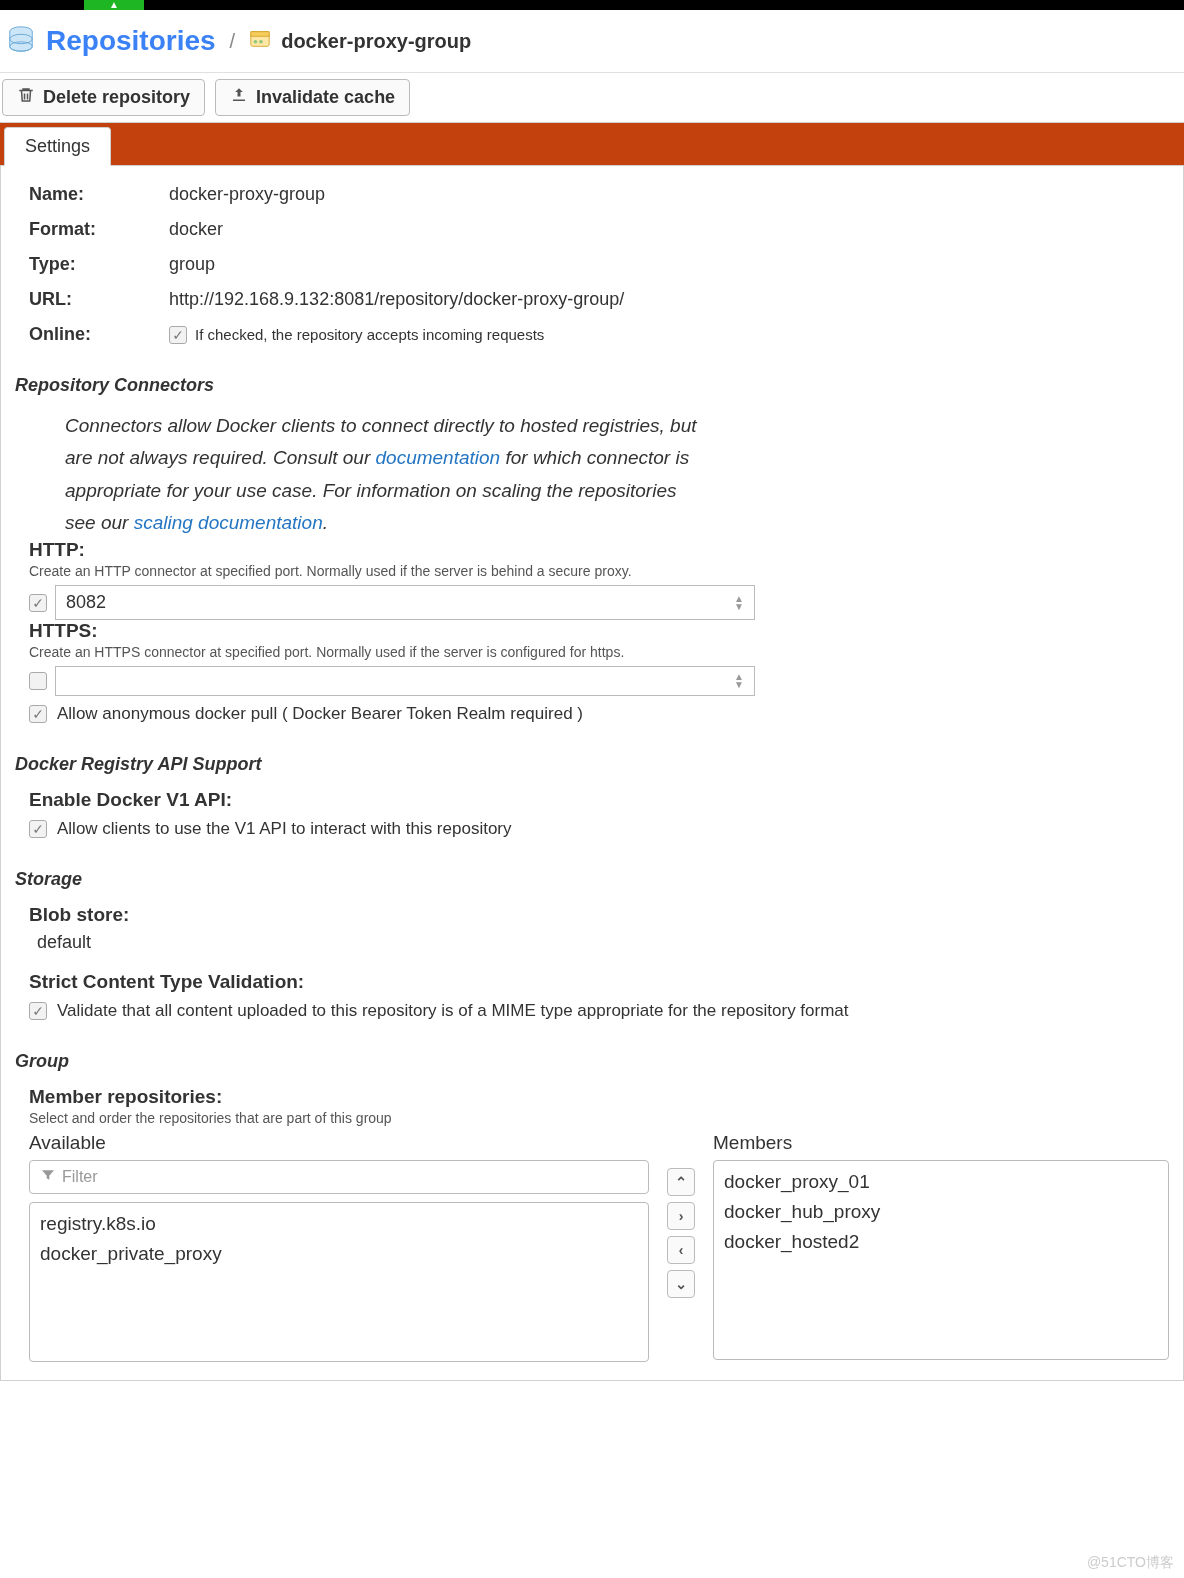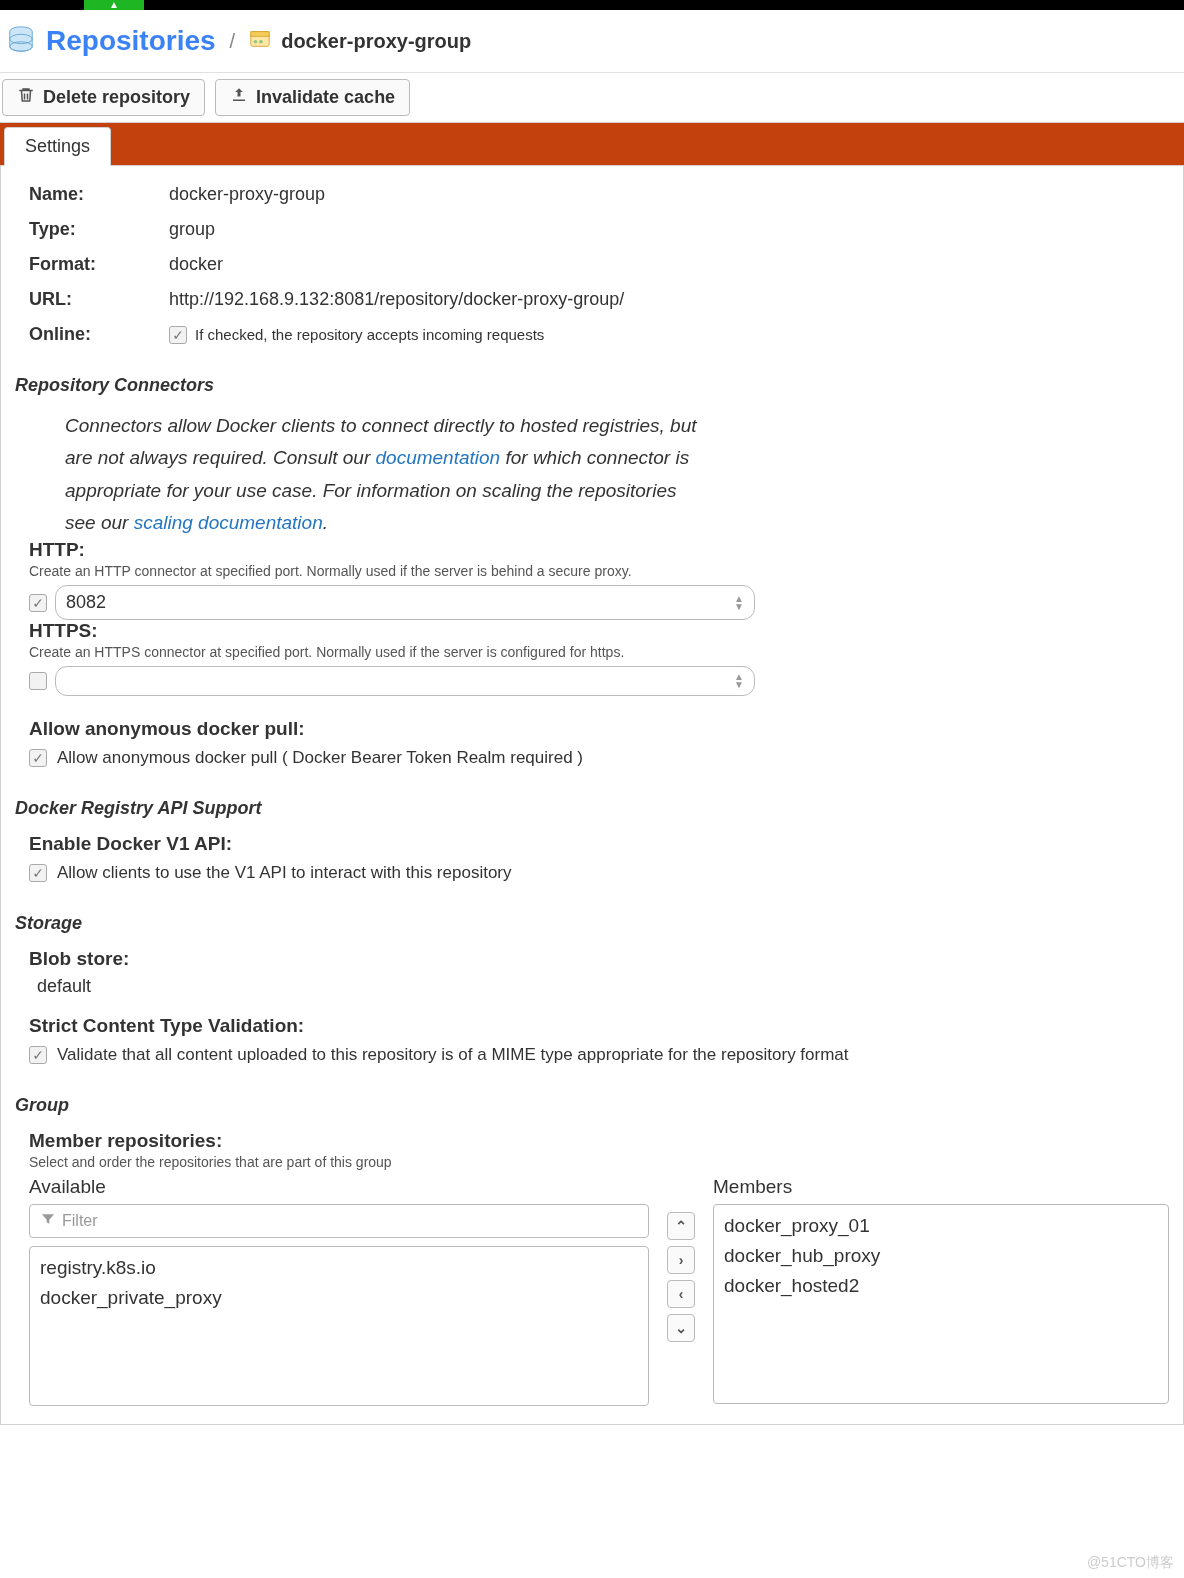--- a/index.html
+++ b/index.html
@@ -45,21 +45,21 @@
     display:flex; align-items:center; justify-content:center; font-size:14px; color:#777;
   }
   .fake-check.checked::after { content:"✓"; }
   .section-h { font-weight:700; font-size:18px; margin-top:30px; margin-bottom:14px;font-style:italic; }
   .desc-italic { font-style:italic; font-size:19px; color:#333; max-width:640px; margin-left:50px; line-height:1.7; }
   .link { color:#2476c3; cursor:pointer; }
   .field-label { font-weight:700; font-size:19px; }
   .help-text { font-size:14px; color:#555; margin-top:2px; }
   .port-row { display:flex; align-items:center; gap:8px; margin-top:6px; }
   .port-input {
-    flex:1; border:1px solid #bbb; border-radius:12px; padding:6px 10px; font-size:18px; max-width:700px;
+    flex:1; border:1px solid #bbb; border-radius:0; padding:6px 10px; font-size:18px; max-width:700px;
     display:flex; justify-content:space-between; align-items:center;
   }
   .spinners { display:flex; flex-direction:column; color:#999; font-size:10px; line-height:8px; cursor:pointer; }
   .check-line { display:flex; align-items:center; gap:10px; margin-top:8px; font-size:17px; }
   .sub-indent { margin-left:14px; }
   .group-cols { display:flex; gap:18px; margin-top:6px; }
   .col-available { flex:0 0 620px; }
   .col-buttons { display:flex; flex-direction:column; gap:6px; margin-top:36px; }
   .col-members { flex:1; }
   .col-h { font-size:19px; margin-bottom:6px; }
@@ -122,26 +122,26 @@
 </div>
 
 <div class="content">
 
   <div class="sub-indent">
     <div class="kv-row">
       <div class="kv-label">Name:</div>
       <div class="kv-value">docker-proxy-group</div>
     </div>
     <div class="kv-row">
+      <div class="kv-label">Format:</div>
+      <div class="kv-value">docker</div>
+    </div>
+    <div class="kv-row">
       <div class="kv-label">Type:</div>
       <div class="kv-value">group</div>
-    </div>
-    <div class="kv-row">
-      <div class="kv-label">Format:</div>
-      <div class="kv-value">docker</div>
     </div>
     <div class="kv-row">
       <div class="kv-label">URL:</div>
       <div class="kv-value">http://192.168.9.132:8081/repository/docker-proxy-group/</div>
     </div>
     <div class="kv-row">
       <div class="kv-label">Online:</div>
       <div class="kv-value check-row">
         <span class="fake-check checked"></span>
         <span style="font-size:15px;">If checked, the repository accepts incoming requests</span>
@@ -175,21 +175,20 @@
       <span class="fake-check"></span>
       <div class="port-input">
         <span></span>
         <span class="spinners">
             <span>▲</span>
             <span>▼</span>
           </span>
       </div>
     </div>
 
-    <div class="field-label" style="margin-top:22px;">Allow anonymous docker pull:</div>
     <div class="check-line">
       <span class="fake-check checked"></span>
       <span>Allow anonymous docker pull ( Docker Bearer Token Realm required )</span>
     </div>
   </div>
 
   <div class="section-h">Docker Registry API Support</div>
   <div class="sub-indent">
     <div class="field-label">Enable Docker V1 API:</div>
     <div class="check-line">

